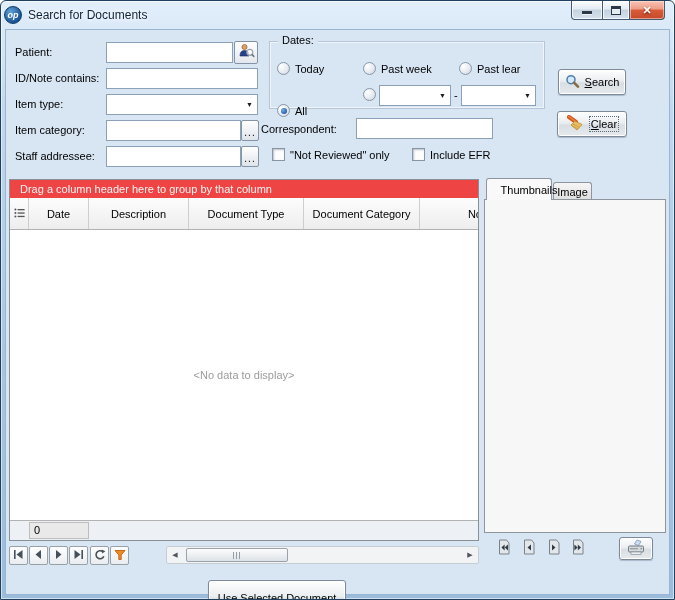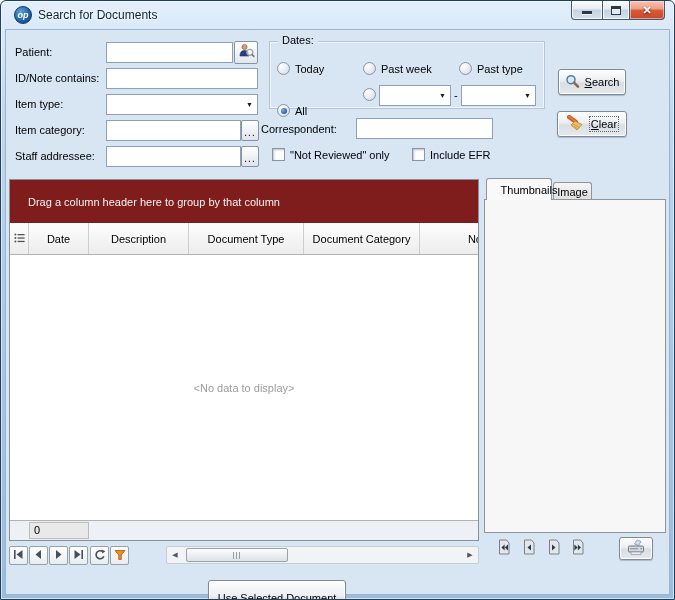--- a/index.html
+++ b/index.html
@@ -5,21 +5,21 @@
   * { box-sizing: border-box; }
   html,body { margin:0; padding:0; background:#fff; }
   body { font-family:"Liberation Sans", sans-serif; font-size:11px; color:#000; }
 
   .win { position:relative; width:675px; height:600px; overflow:hidden;
          border:1px solid #20405e; border-radius:6px 6px 0 0;
          background:linear-gradient(180deg,#e3effb 0%,#c2d8ee 18%,#a8c6e3 60%,#9cbcdc 100%);
          box-shadow:inset 0 0 0 1px rgba(255,255,255,.55); }
 
   
-  .titlebar { position:absolute; left:0; top:0; right:0; height:28px; display:flex; align-items:center; padding-left:13px;text-align:center; }
+  .titlebar { position:absolute; left:0; top:0; right:0; height:28px; display:flex; align-items:center; padding-left:3px;text-align:center; }
   .logo { width:18px; height:18px; border-radius:50%; flex:none;
           background:radial-gradient(circle at 35% 30%, #60a0d8, #1d5a9b 65%, #123f72);
           border:1px solid #0e3a66; color:#fff; font-weight:bold; font-style:italic; font-size:9px;
           display:flex; align-items:center; justify-content:center; }
   .title { margin-left:6px; font-size:12px; color:#0e2238; text-shadow:0 0 4px #fff, 0 0 6px #fff; }
   .tb-btns { position:absolute; right:9px; top:0; display:flex; }
   .tb-btn { height:19px; border:1px solid #44586f; border-top:none; display:flex; align-items:center; justify-content:center;
             background:linear-gradient(#fcfdfe,#e3ebf4 45%,#c4d2e0 50%,#d6e2ec);
             box-shadow:inset 0 0 0 1px rgba(255,255,255,.75); cursor:default; }
   .tb-btn.min { width:32px; border-radius:0 0 0 4px; }
@@ -61,21 +61,21 @@
   .btn { position:absolute; display:flex; align-items:center; justify-content:center; gap:5px;
          border:1px solid #7e8a99; border-radius:3px; font:inherit; color:#000; cursor:default;
          background:linear-gradient(#fefefe,#ebeef1 45%,#d9dee4 55%,#e6eaee);
          box-shadow:0 1px 1px rgba(60,80,110,.3), inset 0 0 0 1px #fff; }
   .btn .focus-dotted { outline:1px dotted #5c6a78; outline-offset:1px; }
   u { text-decoration:underline; }
 
   
   .grid { position:absolute; left:8px; top:178px; width:470px; height:362px; border:1px solid #889097;
           background:#fff; display:flex; flex-direction:column; overflow:hidden; }
-  .band { height:43px; flex:none; background:#7f1d1d; color:#f4f4f4; display:flex; align-items:center; padding-left:18px; }
+  .band { height:18px; flex:none; background:#ef4444; color:#f4f4f4; display:flex; align-items:center; padding-left:10px; }
   .hdr { height:32px; flex:none; background:linear-gradient(#fdfdfd,#ededed); border-bottom:1px solid #b2b2b2; display:flex; }
   .hcell { flex:none; border-right:1px solid #cecece; display:flex; align-items:center; justify-content:center; overflow:hidden; }
   .gdata { flex:1; background:#fff; display:flex; align-items:center; justify-content:center; }
   .nodata { color:#9c9c9c; }
   .gfooter { height:20px; flex:none; border-top:1px solid #b2b2b2; background:#edf0f4; position:relative; }
   .fcell { position:absolute; left:19px; top:1px; width:60px; height:17px; background:#e9e9e9;
            border:1px solid #bdbdbd; padding:1px 4px; }
 
   .gnav-btn { position:absolute; width:19px; height:19px; border:1px solid #98a0a8; border-radius:2px;
            background:linear-gradient(#ffffff,#e9ecef); display:flex; align-items:center; justify-content:center; cursor:default; }
@@ -161,21 +161,21 @@
   <div class="radio-row" style="left:276px;top:61px">
     <span class="radio"></span>
     <span>Today</span>
   </div>
   <div class="radio-row" style="left:362px;top:61px">
     <span class="radio"></span>
     <span>Past week</span>
   </div>
   <div class="radio-row" style="left:458px;top:61px">
     <span class="radio"></span>
-    <span>Past type</span>
+    <span>Past lear</span>
   </div>
   <div class="radio-row" style="left:276px;top:103px">
     <span class="radio sel"></span>
     <span>All</span>
   </div>
   <div class="radio-row" style="left:362px;top:87px">
     <span class="radio"></span>
   </div>
   <div class="combo" style="left:378px;top:84px;width:72px">
     <span></span>

